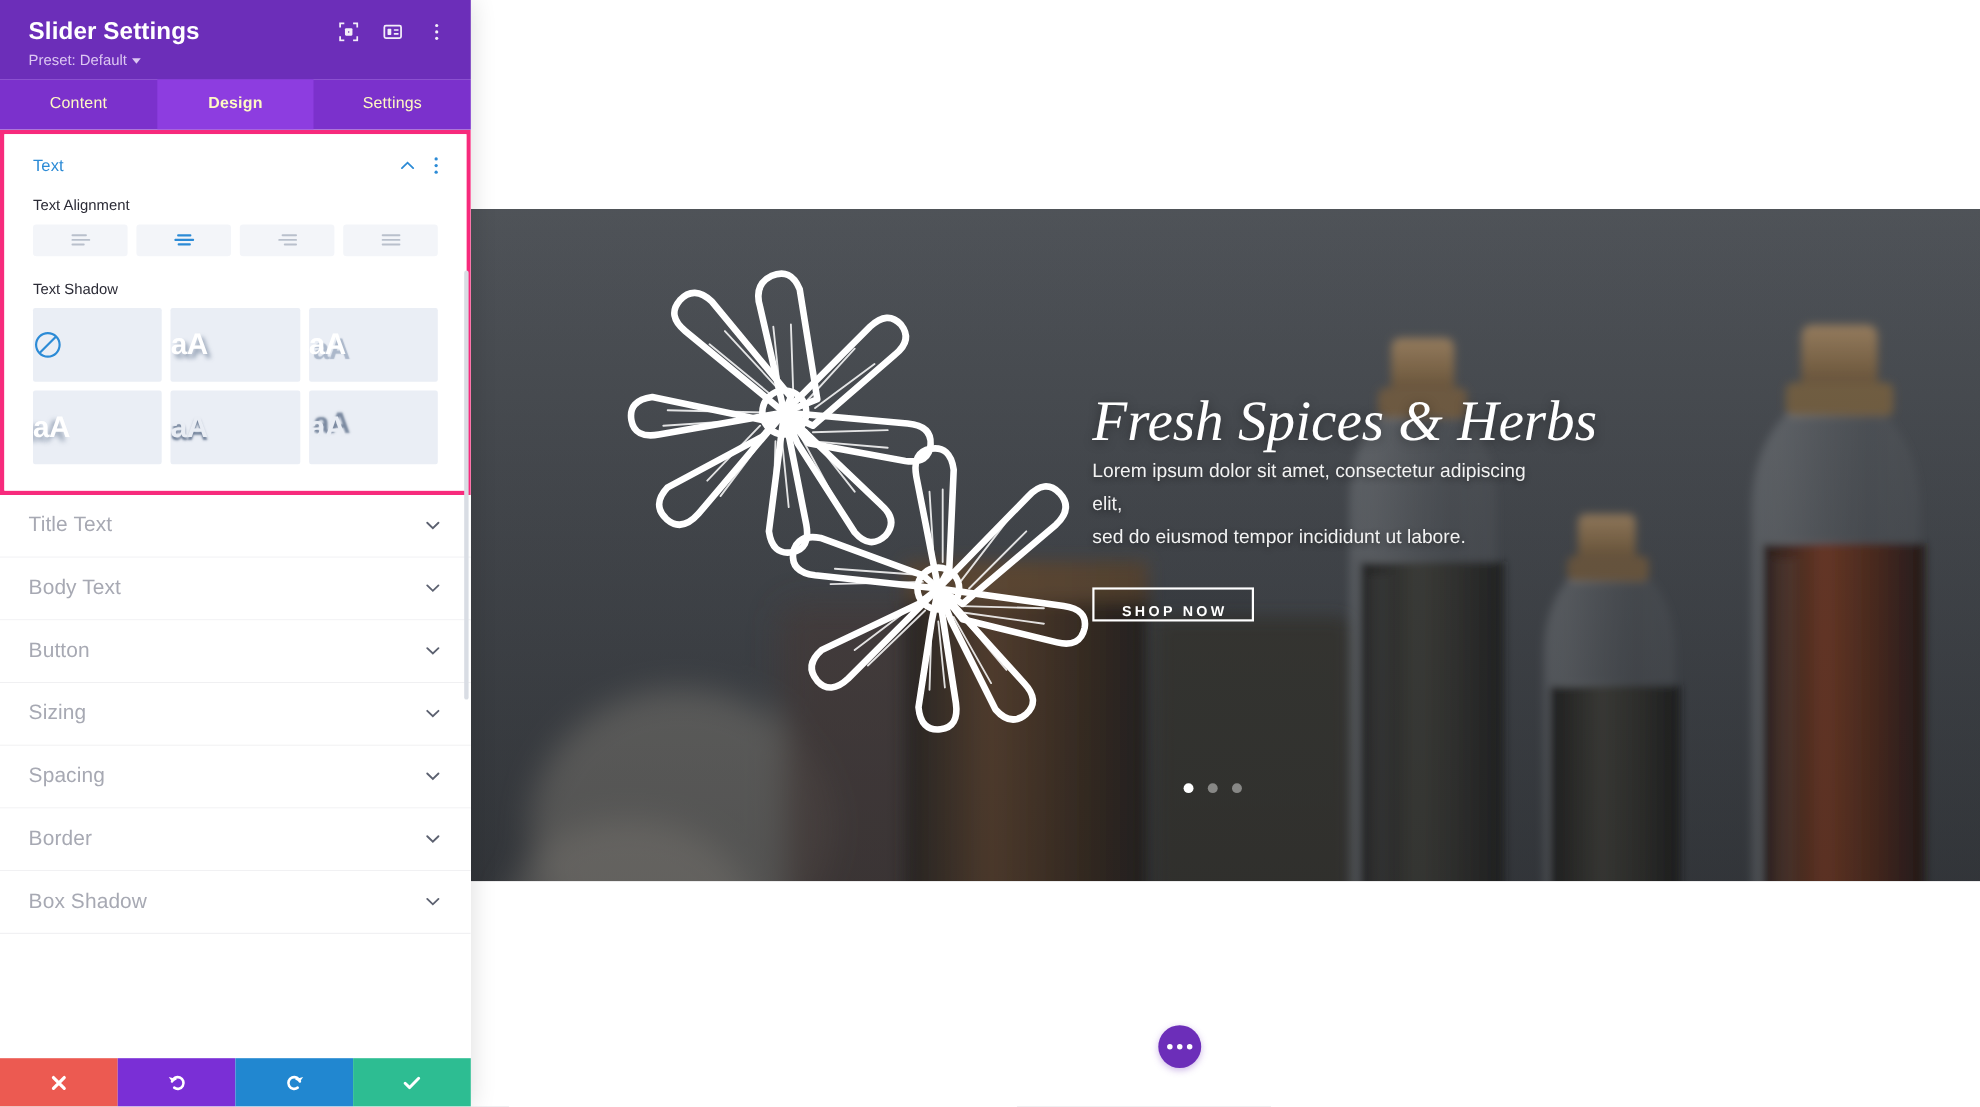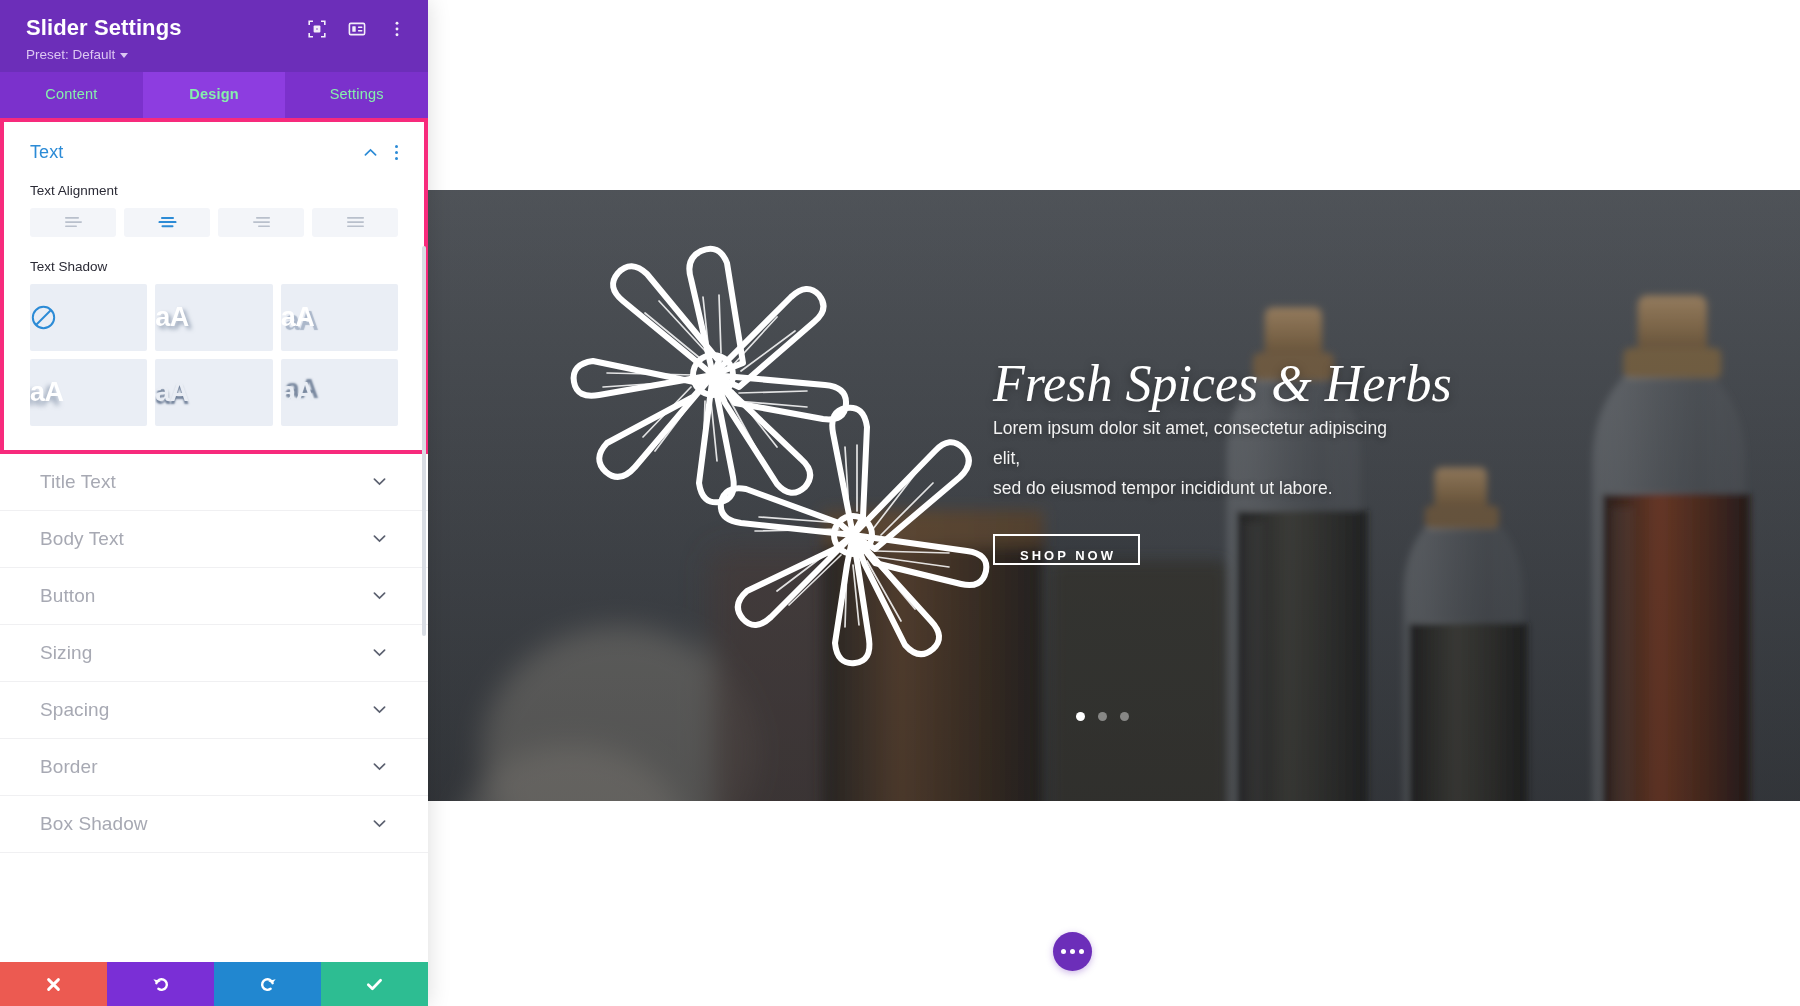--- a/index.html
+++ b/index.html
@@ -39,21 +39,21 @@
   }
   .caret-down {
     width: 0; height: 0; border-left: 4px solid transparent;
     border-right: 4px solid transparent; border-top: 5px solid #dcc7f2;
     display: inline-block; margin-top: 2px;
   }
 
   
   .tabs { display: flex; background: #7b31cc; flex: none; }
   .tab {
-    flex: 1 1 0; text-align: center; color: #86efac;
+    flex: 1 1 0; text-align: center; color: #fef9c3;
     font-size: 14.5px; padding: 14px 0 16px; cursor: pointer;
     letter-spacing: 0.2px;
   }
   .tab.active { background: #8d3de0; font-weight: 600; }
 
   
   .highlight-wrap {
     position: relative;
     border: 4px solid #f72a7c;
     margin: 0;
@@ -61,21 +61,21 @@
     background: #ffffff;
   }
 
   .panel-body { flex: 1 1 auto; overflow: hidden; background: #fff; position: relative; }
 
   .section-open { padding: 20px 26px 24px 26px; background: #fff; }
   .section-head {
     display: flex; align-items: center; margin-bottom: 20px;
   }
   .section-head-title {
-    color: #2c8bd6; font-size: 18px; flex: 1; letter-spacing: .1px;
+    color: #2c8bd6; font-size: 15px; flex: 1; letter-spacing: .1px;
   }
   .chev-up, .chev-down { width: 17px; height: 17px; cursor: pointer; }
   .vdots { display: flex; flex-direction: column; gap: 3px; margin-left: 16px; cursor: pointer; }
   .vdots i { width: 3px; height: 3px; border-radius: 50%; background: #2c8bd6; display: block; }
 
   .field-label {
     font-size: 13.5px; color: #2b2b36; margin-bottom: 10px; font-weight: 500;
   }
 
   .align-row { display: flex; gap: 8px; margin-bottom: 22px; }
@@ -103,21 +103,21 @@
   .s2 { text-shadow: 4px 4px 1px rgba(110,130,160,.50); }
   .s3 { text-shadow: -4px 4px 5px rgba(80,100,130,.55); }
   .s4 { color:#e9edf4; text-shadow: 0px 3px 2px rgba(70,90,120,.75); }
   .s5 { color:#e9edf4; text-shadow: 4px -3px 2px rgba(70,90,120,.70); }
   .noshadow-icon { width: 27px; height: 27px; }
 
   
   .acc-list { background: #ffffff; }
   .acc-row {
     display: flex; align-items: center;
-    padding: 0 40px; height: 57px;
+    padding: 0 26px; height: 57px;
     border-bottom: 1px solid #f0f0f2;
     cursor: pointer; background: #fff;
   }
   .acc-label { flex: 1; font-size: 19px; color: #a7a9b3; letter-spacing: .1px; }
   .acc-chev { width: 17px; height: 17px; }
 
   
   .action-bar {
     position: absolute; left: 0; bottom: 0;
     width: 428px; height: 44px; display: flex;

